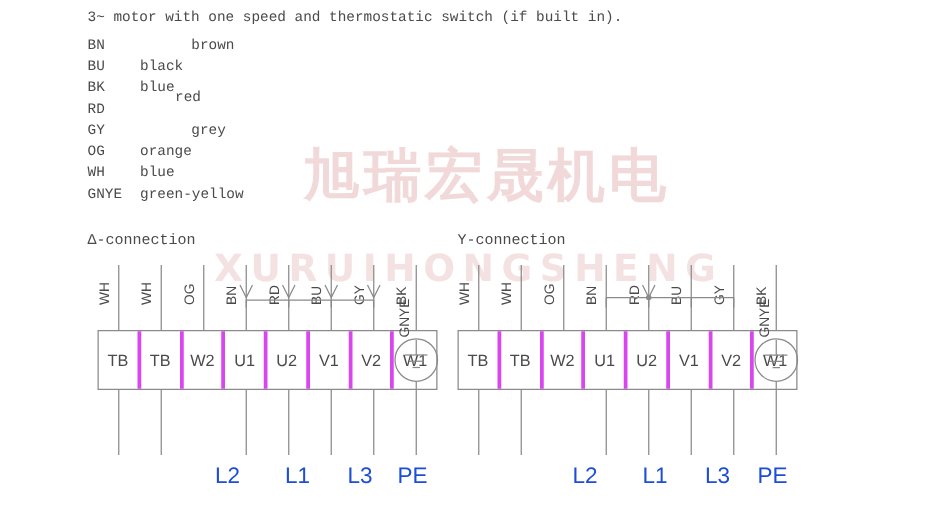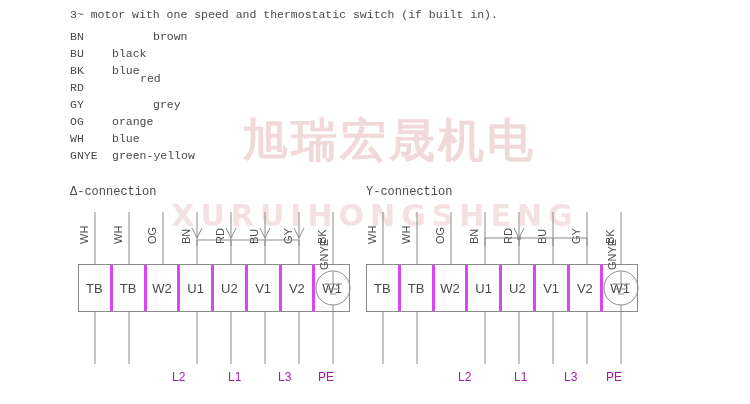--- a/index.html
+++ b/index.html
@@ -94,22 +94,22 @@
   .vlabel {
     position: absolute;
     font-size: 11px;
     color: #4a4a4a;
     transform: rotate(-90deg);
     transform-origin: left bottom;
     white-space: nowrap;
   }
   .blabel {
     position: absolute;
-    font-size: 12px;
-    color: #a21caf;
+    font-size: 18px;
+    color: #1d4ed8;
     white-space: nowrap;
   }
   svg.lines {
     position: absolute;
     left: 0;
     top: 0;
     width: 750px;
     height: 404px;
     pointer-events: none;
   }

